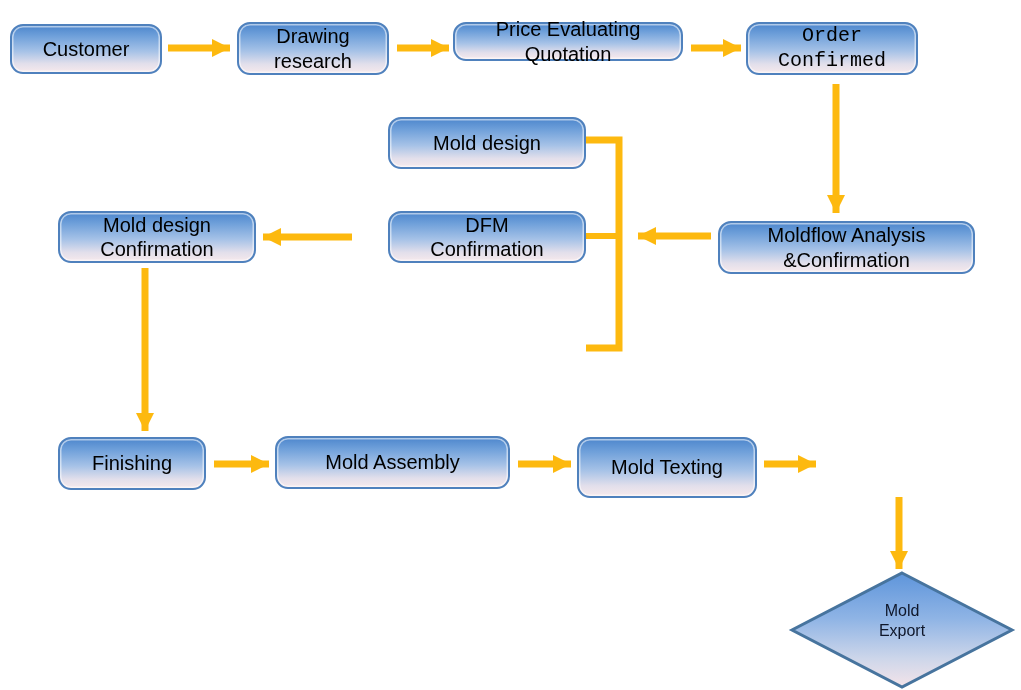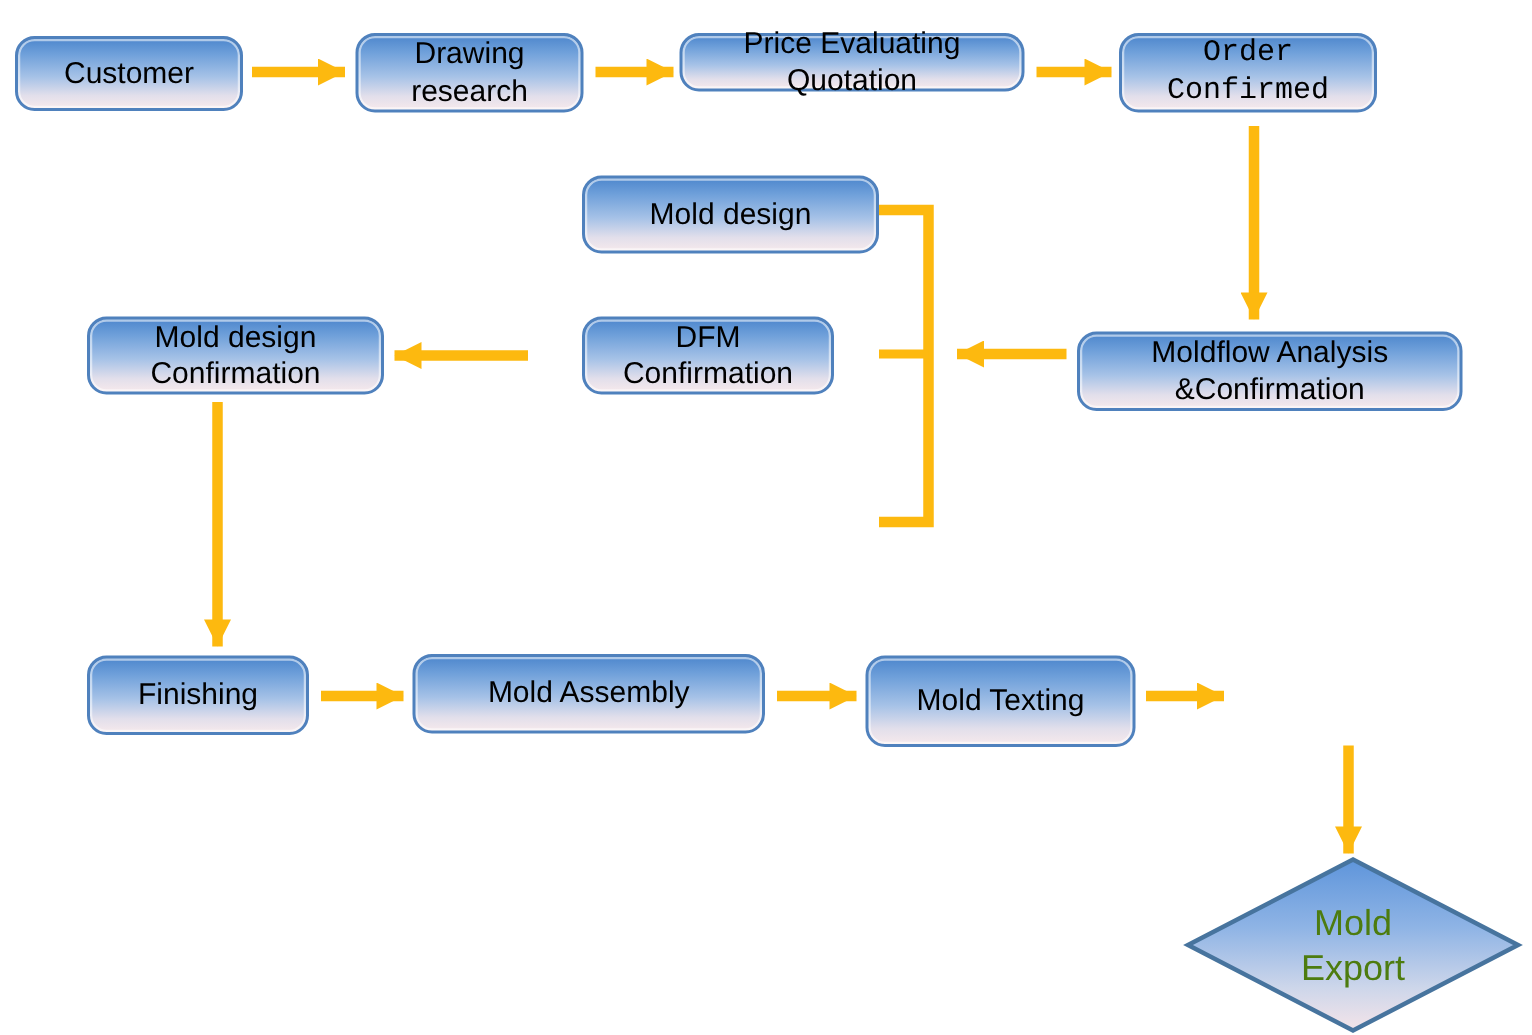--- a/index.html
+++ b/index.html
@@ -22,36 +22,36 @@
     border-radius:13px;
     background:linear-gradient(to bottom,
       #4E87CD 0%, #6FA0DA 22%, #A6C2E7 55%, #E2DFEB 82%, #F6E9EC 100%);
     box-shadow:inset 0 0 0 1.5px rgba(255,255,255,0.55);
   }
   .n-customer      {left:10px;  top:24px;  width:152px; height:50px;}
   .n-drawing       {left:237px; top:22px;  width:152px; height:53px;}
   .n-price         {left:453px; top:22px;  width:230px; height:39px;}
   .n-order         {left:746px; top:22px;  width:172px; height:53px;font-family:Liberation Mono, monospace;}
   .n-molddesign    {left:388px; top:117px; width:198px; height:52px;}
-  .n-dfm           {left:388px; top:211px; width:168px; height:52px;}
+  .n-dfm           {left:388px; top:211px; width:198px; height:52px;}
   .n-rough         {left:388px; top:325px; width:198px; height:52px;}
   .n-moldflow      {left:718px; top:221px; width:257px; height:53px;}
   .n-mdc           {left:58px;  top:211px; width:198px; height:52px;}
   .n-finishing     {left:58px;  top:437px; width:148px; height:53px;}
   .n-assembly      {left:275px; top:436px; width:235px; height:53px;}
   .n-texting       {left:577px; top:437px; width:180px; height:61px;}
   .n-sample        {left:822px; top:434px; width:180px; height:56px;}
   #arrow-layer{
     position:absolute;left:0;top:0;width:1021px;height:690px;
     pointer-events:none;
   }
   .diamond-label{
     position:absolute;left:812px;top:601px;width:180px;
-    text-align:center;color:#4d7c0f;
-    font-size:24px;line-height:1.25;white-space:pre-line;
+    text-align:center;color:#0f172a;
+    font-size:16px;line-height:1.25;white-space:pre-line;
   }
 </style>
 </head>
 <body>
 
 <div id="canvas">
 
   <svg id="arrow-layer" width="1021" height="690" viewBox="0 0 1021 690" xmlns="http://www.w3.org/2000/svg">
     <defs>
       <marker id="ah" viewBox="0 0 10 10" refX="10" refY="5" markerWidth="20" markerHeight="18" markerUnits="userSpaceOnUse" orient="auto">

